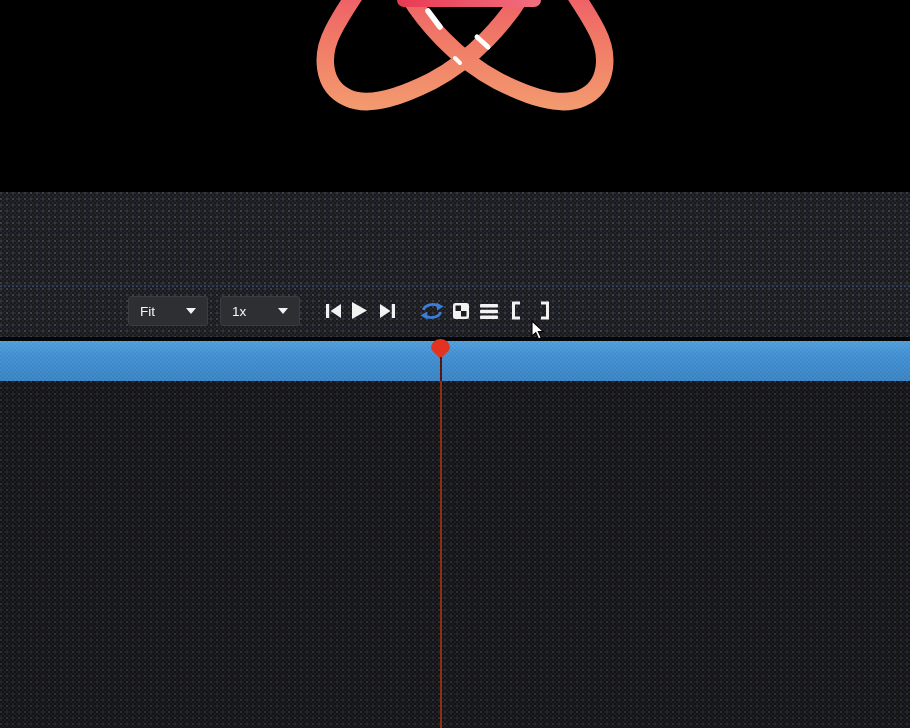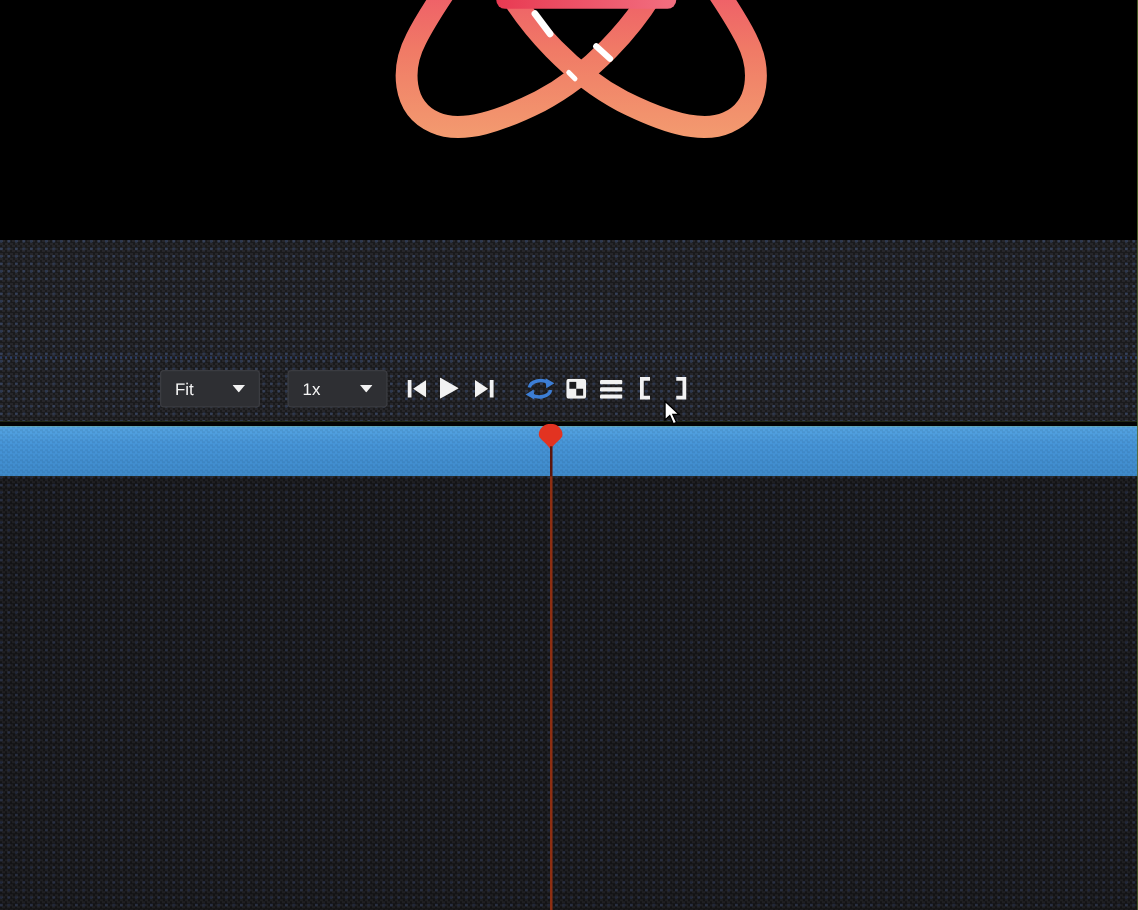--- a/index.html
+++ b/index.html
@@ -1,17 +1,17 @@
 <!DOCTYPE html>
 <html style="--timeline-blue: #4796d9; --timeline-blue-light: #55a5e3; --playhead-red: #e23321; --playhead-stem-dark: #5c150c; --playhead-line-red: #8e2f12; --loop-icon-blue: #3c7ed6; --icon-white: #f2f2f2; --toolbar-bg: #202023; --panel-bg: #17171a;"><head>
 <meta charset="utf-8">
 <style>
   html,body{margin:0;padding:0;background:#000;}
   .app{position:relative;width:910px;height:728px;overflow:hidden;
-       font-family:"Liberation Sans",sans-serif;background:#bef264;}
+       font-family:"Liberation Sans",sans-serif;background:#3b82f6;}
 
   
   .stage{position:absolute;left:0;top:0;width:910px;height:192px;background:#000;overflow:hidden;}
   .stage svg{display:block;}
 
   
   .control-zone{position:absolute;left:0;top:192px;width:910px;height:145px;
     background-color:#202023;
     background-image:
       radial-gradient(circle at 1px 1px, rgba(90,125,195,.30) 0 1px, transparent 1.4px),
@@ -88,21 +88,21 @@
   <section class="control-zone">
     <div class="separator-line"></div>
 
     <div class="dropdown" style="left:128px">
       <span class="dd-label">Fit</span>
       <svg width="10" height="6" viewBox="0 0 10 6">
         <polygon points="0,0 10,0 5,6" fill="#f2f2f2"></polygon>
       </svg>
     </div>
 
-    <div class="dropdown" style="left:230px">
+    <div class="dropdown" style="left:220px">
       <span class="dd-label">1x</span>
       <svg width="10" height="6" viewBox="0 0 10 6">
         <polygon points="0,0 10,0 5,6" fill="#f2f2f2"></polygon>
       </svg>
     </div>
 
     <button class="icon-btn" style="left:326px;top:111px">
       <svg width="15" height="16" viewBox="0 0 15 16">
         <rect x="0" y="1" width="3.2" height="14" fill="#f2f2f2"></rect>
         <polygon points="15,1 15,15 4.5,8" fill="#f2f2f2"></polygon>

